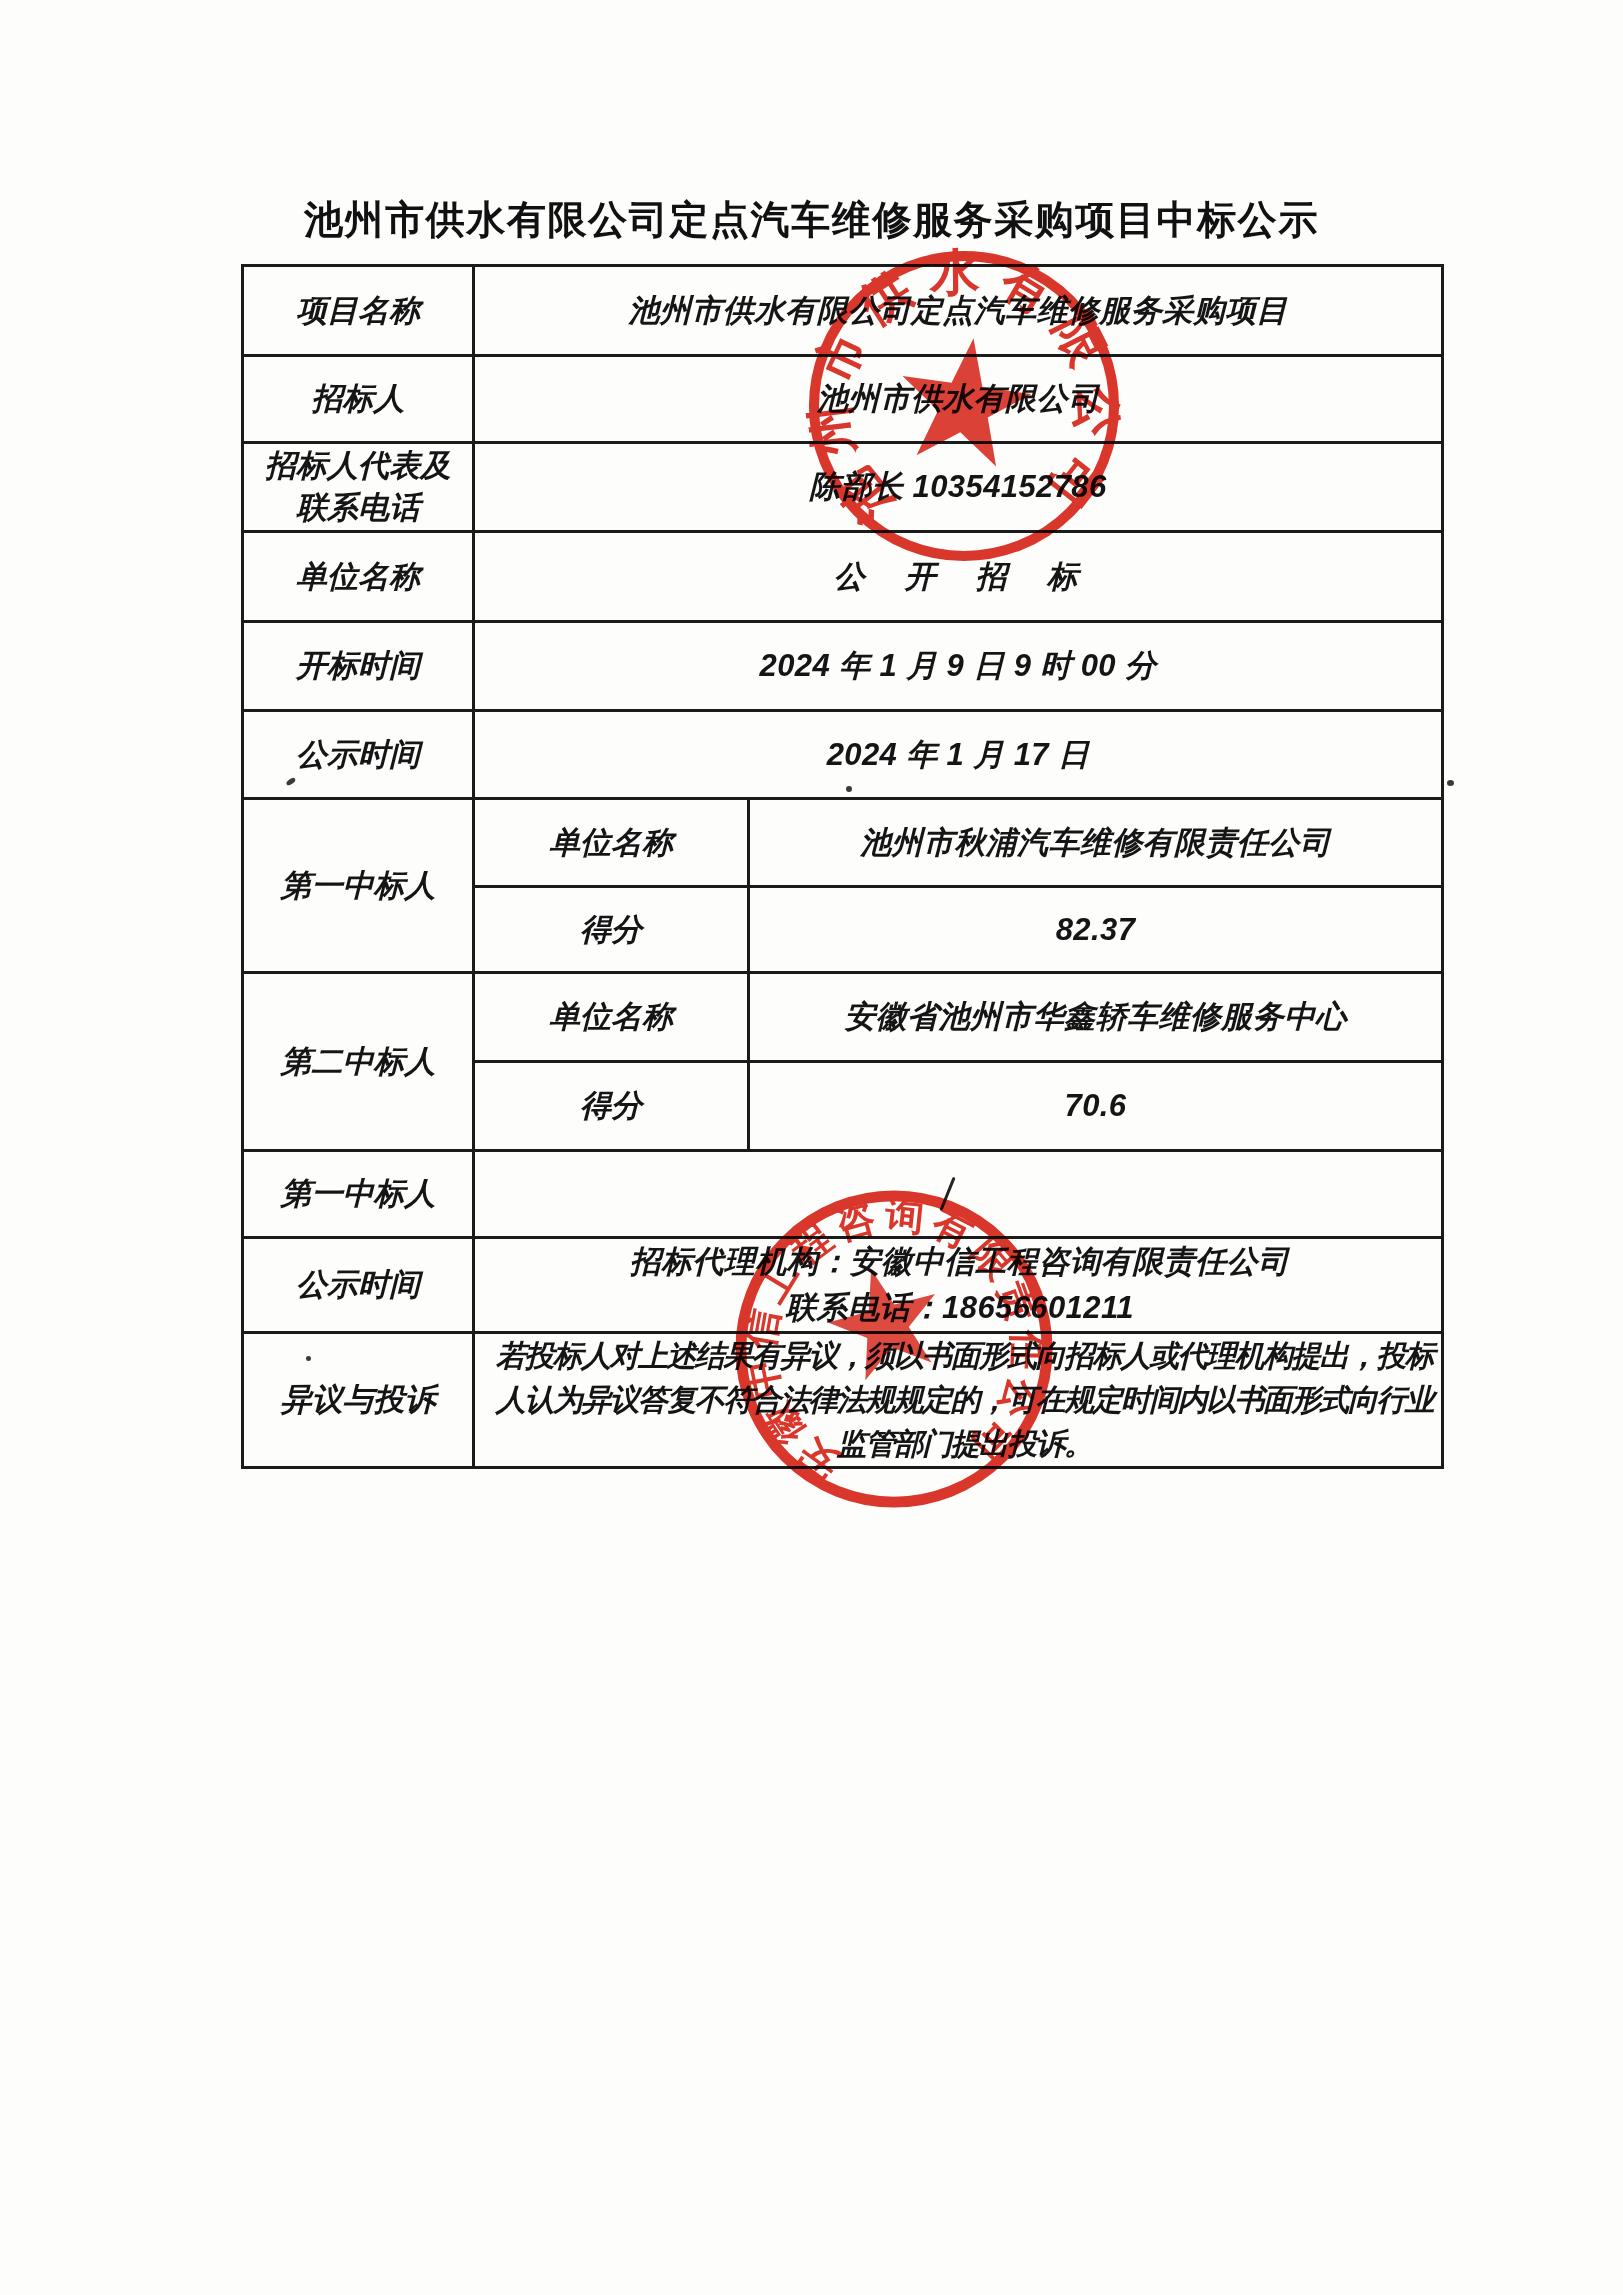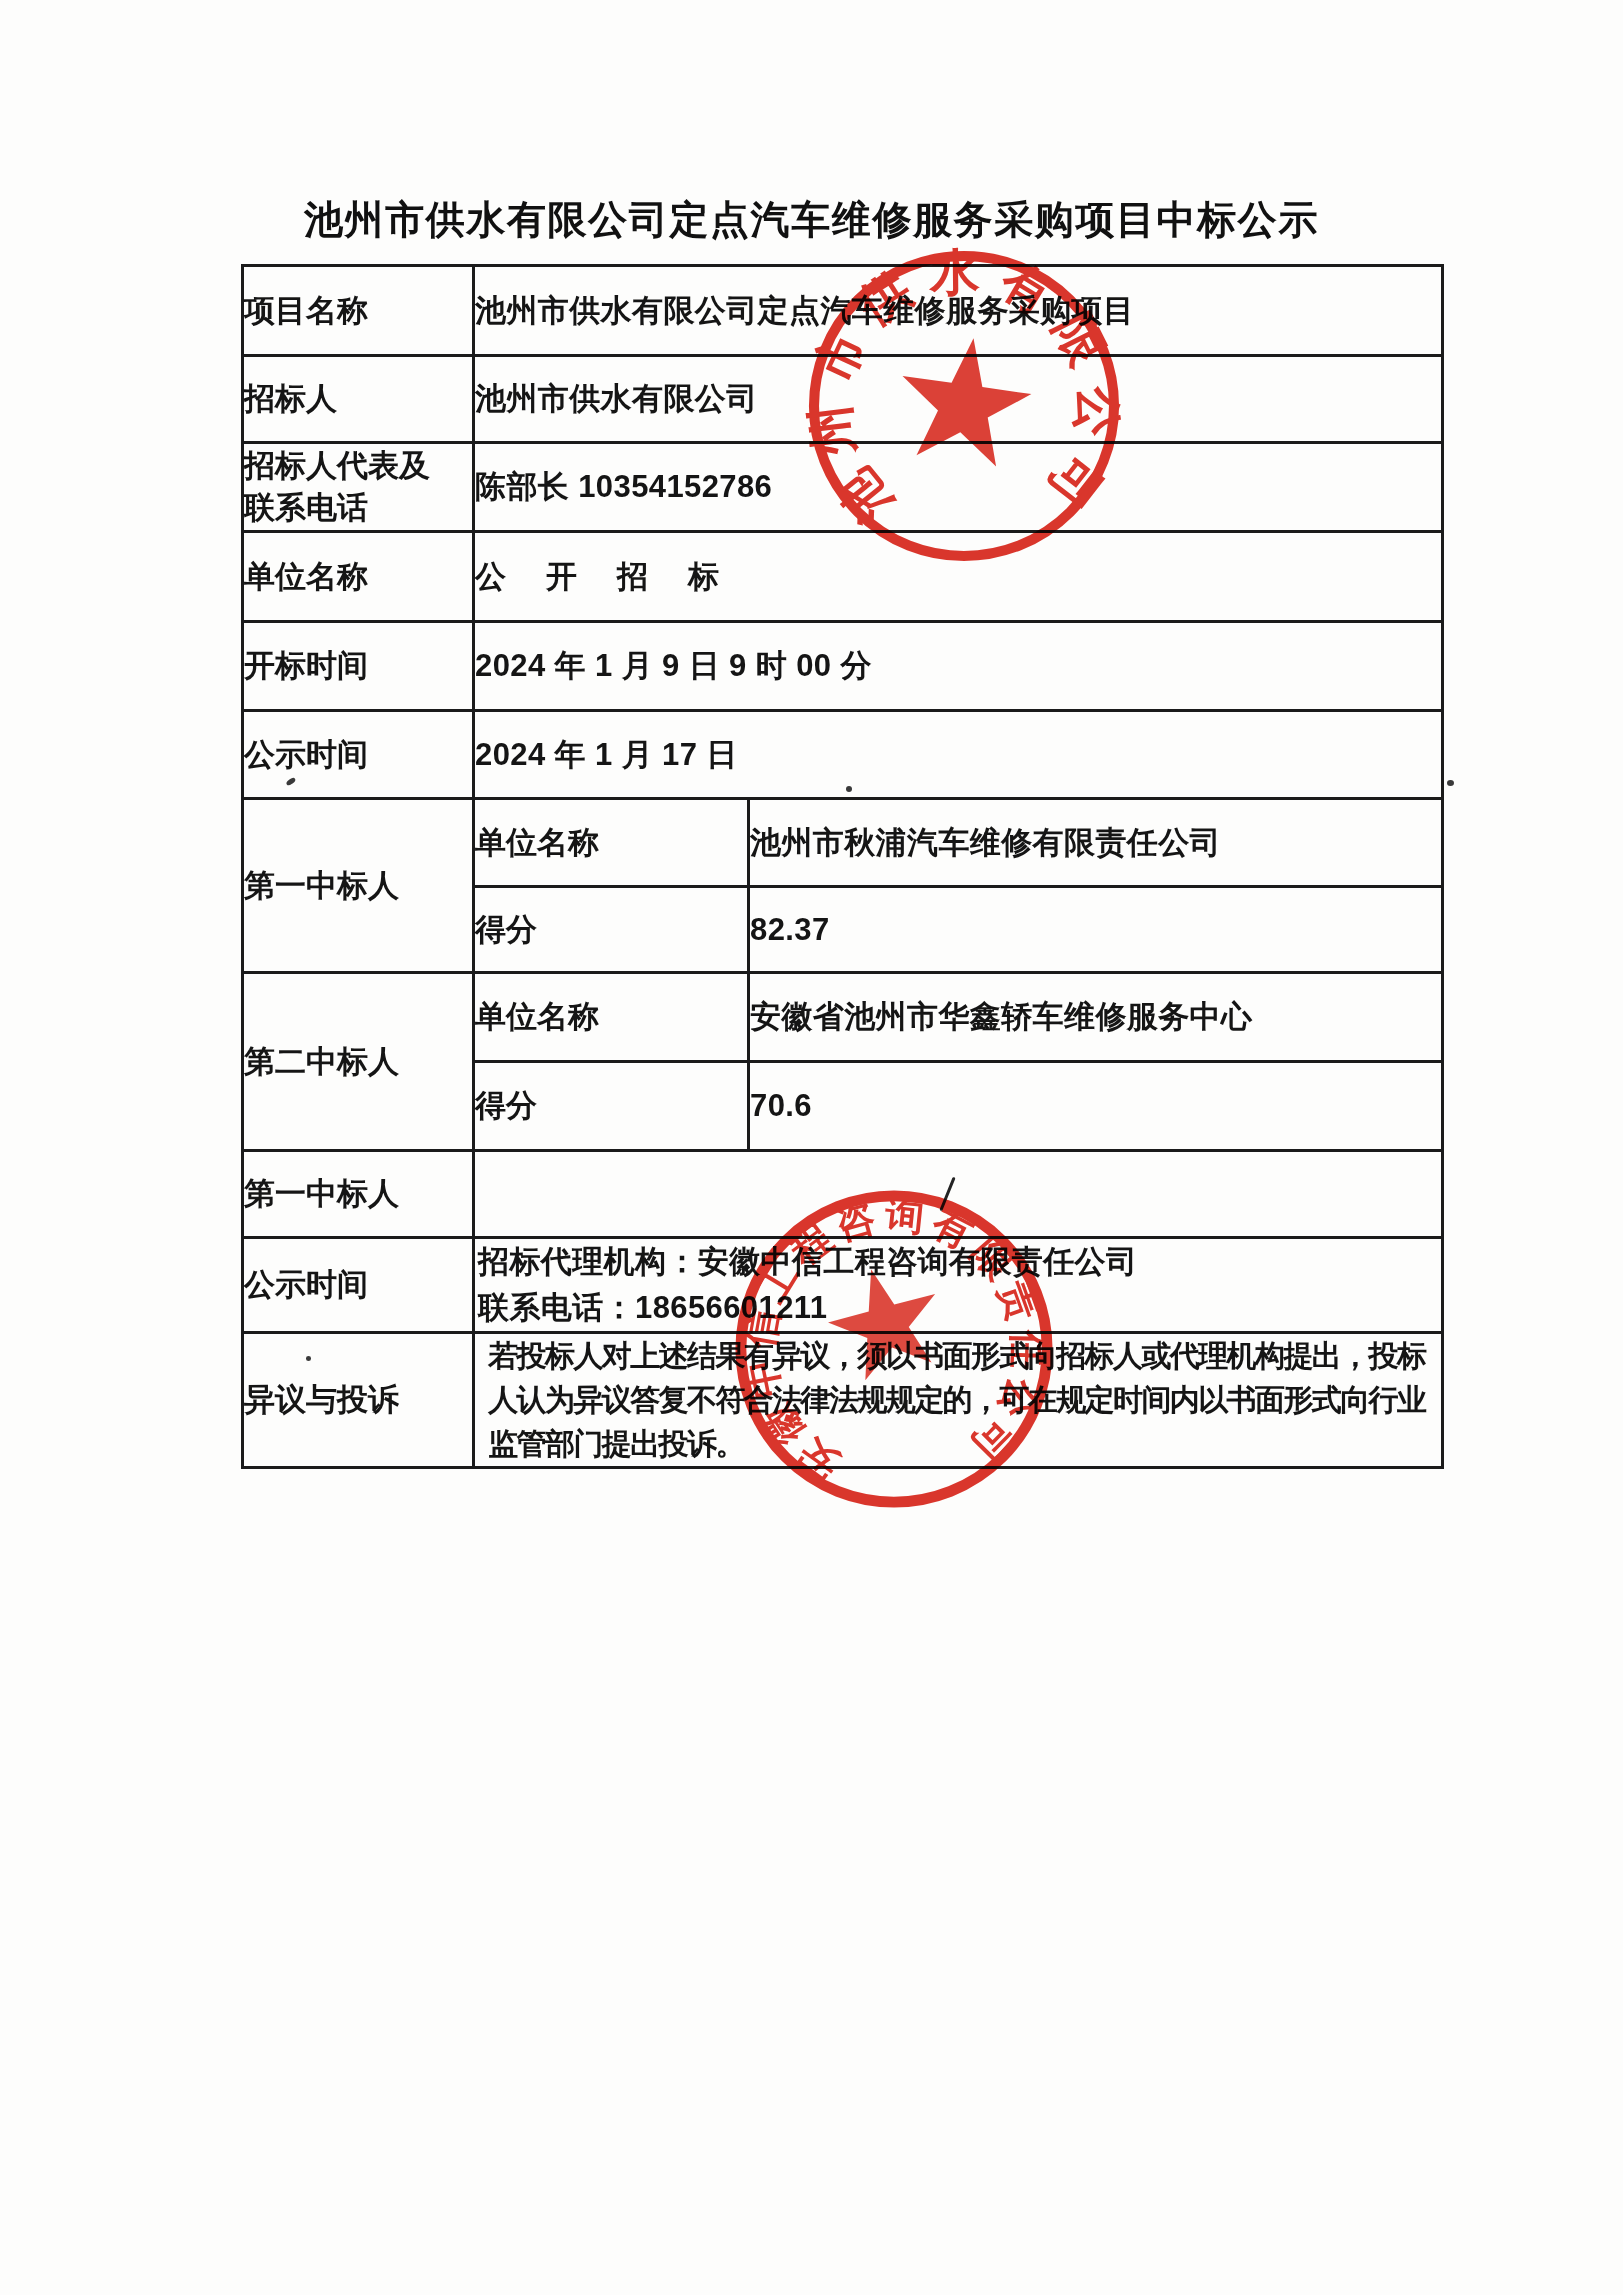--- a/index.html
+++ b/index.html
@@ -27,23 +27,24 @@
   table.announce{
     border-collapse:collapse;
     table-layout:fixed;
     width:1199px;
     background:transparent;
   }
   table.announce td{
     border:3.1px solid #1b1b1b;
     padding:0;
     vertical-align:middle;
-    text-align:left;
+    text-align:center;
     font-size:31px;
     color:#151515;
+    font-style:italic;
   }
   table.announce{border:3.9px solid #161616;}
   td.lbl{white-space:pre-line;line-height:42px;}
   td.val{letter-spacing:0.4px;}
   td.spaced{word-spacing:22px;letter-spacing:4.7px;}
   td.leftcell{text-align:left;vertical-align:middle;}
   .contact-line{font-size:31px;line-height:46px;padding-left:3px;letter-spacing:0.4px;}
   .para-line{font-size:30px;line-height:44px;padding-left:13.2px;letter-spacing:-1.6px;white-space:nowrap;}
   
   

